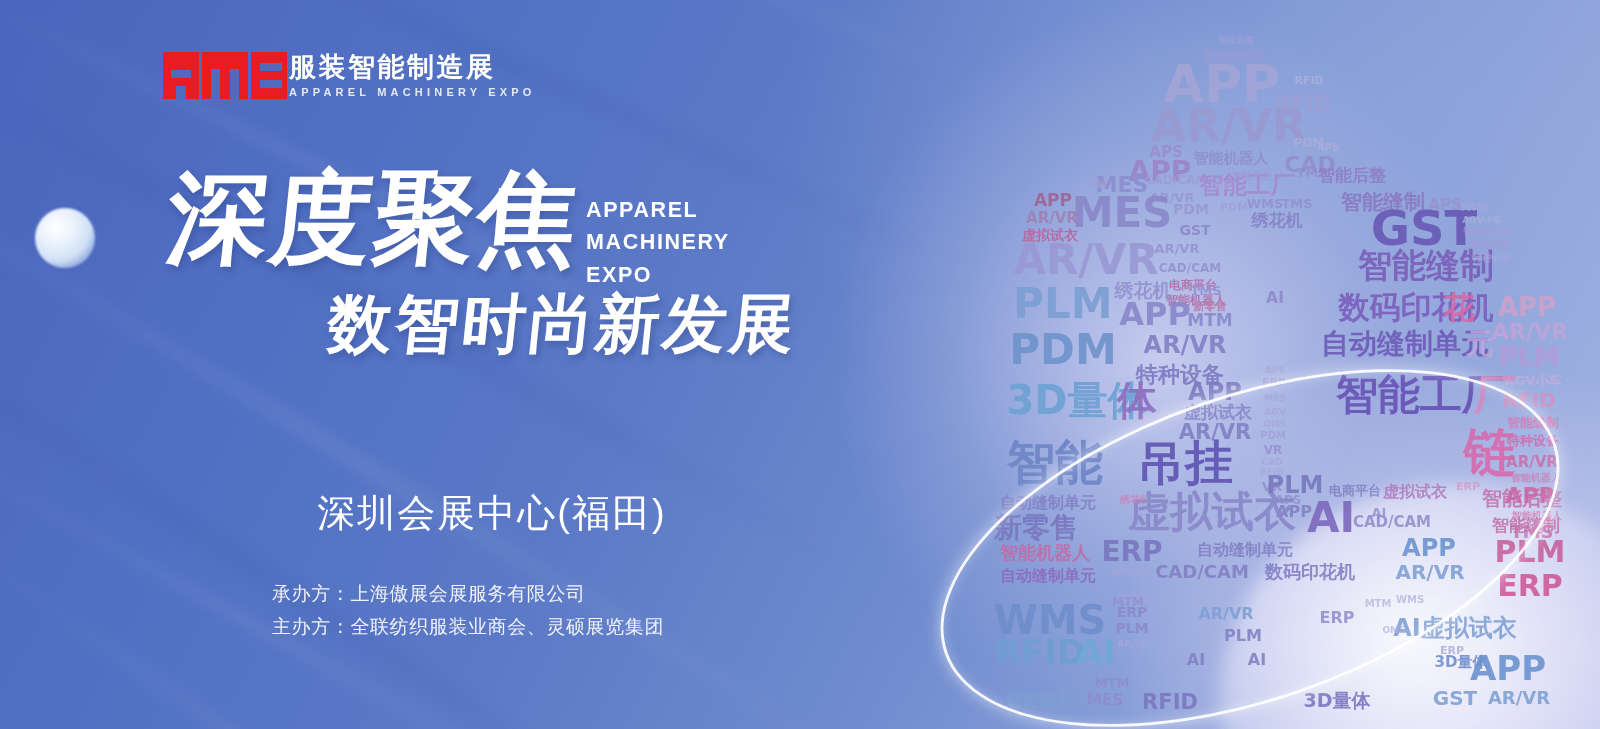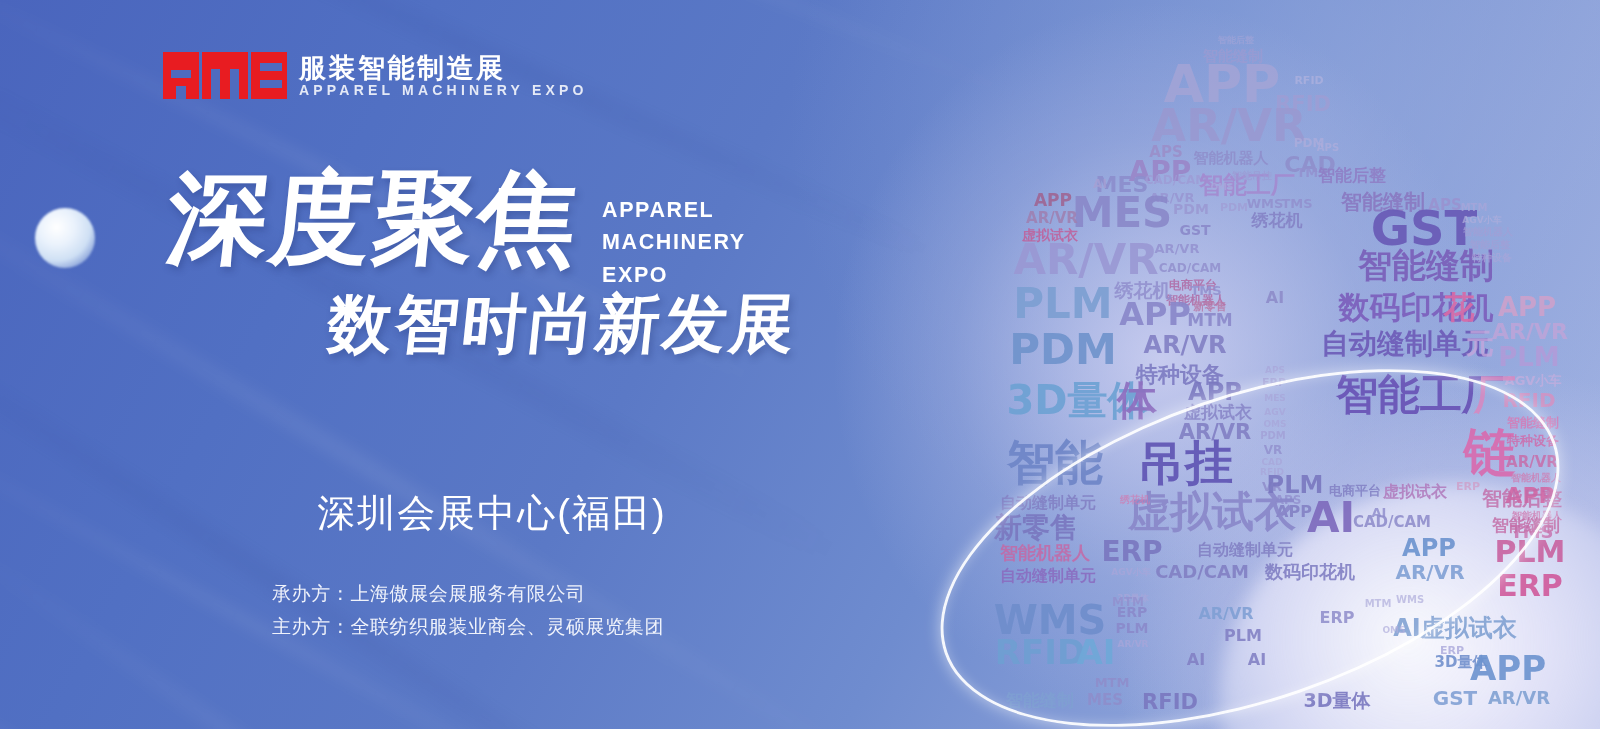--- a/index.html
+++ b/index.html
@@ -27,42 +27,42 @@
   #orb-left{left:35px;top:208px;width:60px;height:60px;
     background:radial-gradient(circle at 36% 32%,#ffffff 0%,#eaf2fc 32%,#cfe0f4 60%,rgba(190,212,240,.35) 86%,rgba(190,212,240,0) 100%);
     filter:blur(1.2px);}
   #orb-bottom-right{right:-90px;bottom:-185px;width:470px;height:430px;
     background:radial-gradient(circle at 40% 36%,rgba(255,255,255,.85) 0%,rgba(232,232,250,.72) 34%,rgba(206,212,242,.45) 62%,rgba(186,198,236,0) 85%);
     filter:blur(9px);}
 
   
   #left{position:absolute;left:0;top:0;width:900px;height:729px;}
 
-  #logo{position:absolute;left:163px;top:52px;display:flex;align-items:flex-end;gap:12px;}
+  #logo{position:absolute;left:163px;top:52px;display:flex;align-items:flex-end;gap:2px;}
   #logo-mark{display:flex;align-items:flex-end;gap:3px;}
   .ltr{position:relative;width:36px;height:47px;background:#E81C21;}
   .ltr.a::before{content:"";position:absolute;left:8px;top:18px;width:20px;height:8px;background:#4E6BBF;}
   .ltr.a::after{content:"";position:absolute;left:13px;bottom:0;width:10px;height:13px;background:#4E6BBF;}
   .ltr.m{width:46px;}
   .ltr.m::before{content:"";position:absolute;left:9px;bottom:0;width:9px;height:30px;background:#4E6BBF;}
   .ltr.m::after{content:"";position:absolute;right:9px;bottom:0;width:9px;height:30px;background:#4E6BBF;}
   .ltr.e::before{content:"";position:absolute;left:9px;top:11px;width:22px;height:8px;background:#4E6BBF;}
   .ltr.e::after{content:"";position:absolute;left:9px;bottom:11px;width:22px;height:8px;background:#4E6BBF;}
   #logo-text{display:flex;flex-direction:column;padding-bottom:1px;}
   #logo-cn{color:#ffffff;font-size:27px;font-weight:bold;letter-spacing:2.5px;line-height:1.05;}
-  #logo-en{color:#e4e9f6;font-size:14px;letter-spacing:4.2px;font-weight:bold;}
+  #logo-en{color:#e4e9f6;font-size:11px;letter-spacing:4.2px;font-weight:bold;margin-top:5px;}
 
   #headline{position:absolute;left:168px;top:170px;width:700px;}
   #headline-row{display:flex;align-items:flex-start;}
   #headline-main{
     color:#ffffff;font-size:101px;font-weight:bold;line-height:.97;
     letter-spacing:2px;font-family:"DejaVu Sans","Liberation Sans",sans-serif;
     transform:skewX(-6deg);text-shadow:3px 4px 7px rgba(30,48,110,.30);
   }
-  #headline-en{margin-left:22px;margin-top:24px;color:#ffffff;font-size:21.5px;
+  #headline-en{margin-left:6px;margin-top:24px;color:#ffffff;font-size:21.5px;
     line-height:1.5;letter-spacing:1.6px;font-weight:600;}
   #headline-sub{
     margin-top:-10px;margin-left:160px;color:#ffffff;font-size:64px;font-weight:bold;
     letter-spacing:3px;transform:skewX(-6deg);
     font-family:"DejaVu Sans","Liberation Sans",sans-serif;
     text-shadow:3px 4px 7px rgba(30,48,110,.30);
   }
 
   #date-badge{
     position:absolute;left:272px;top:411px;width:434px;height:53px;border-radius:27px;

